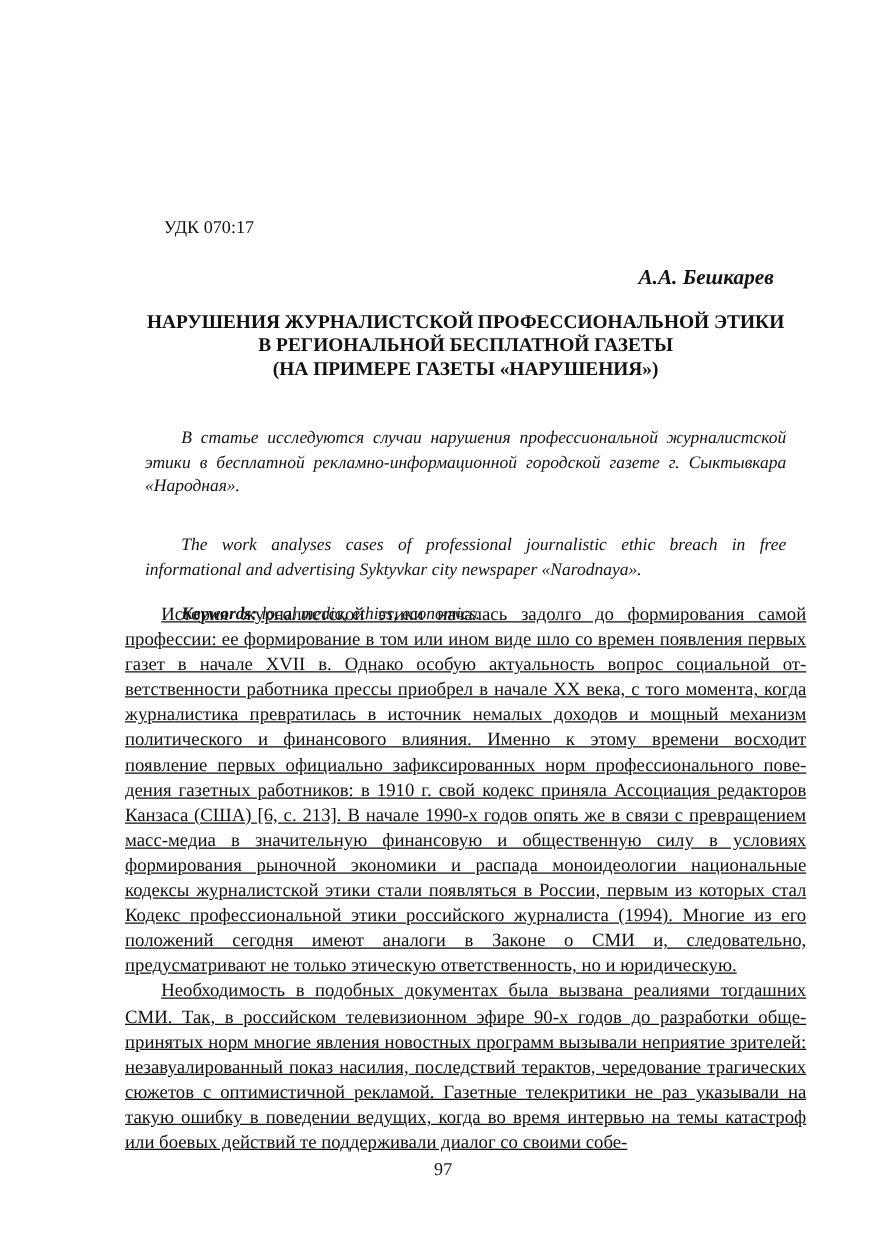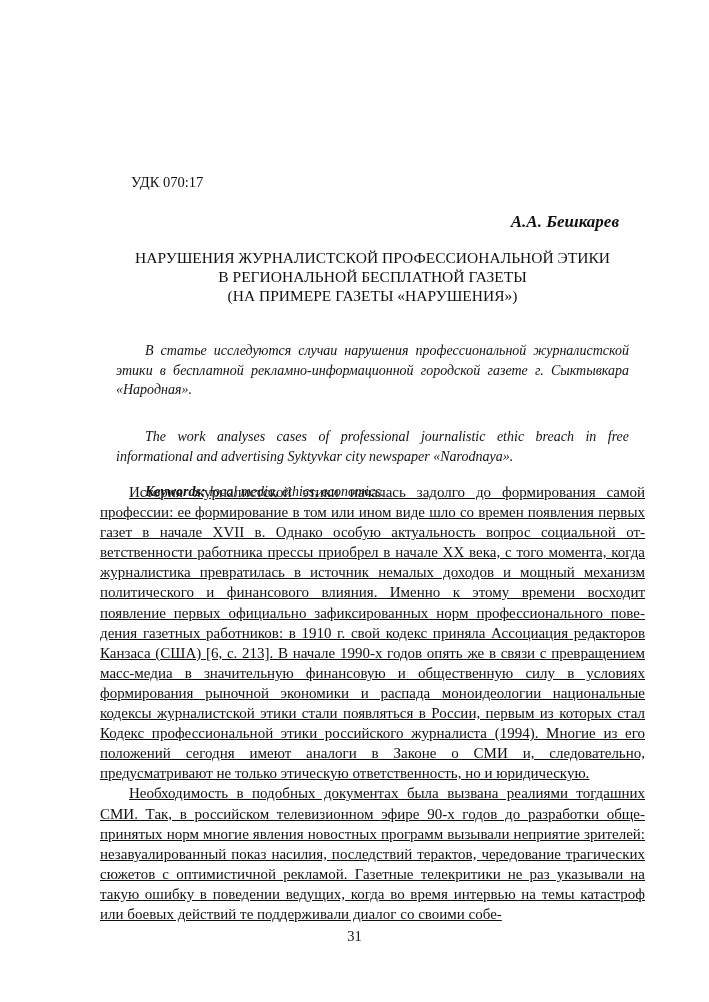--- a/index.html
+++ b/index.html
@@ -1,21 +1,21 @@
 <!DOCTYPE html>
 <html><head>
 <meta charset="utf-8">
 <style>
   html, body { margin: 0; padding: 0; background: #ffffff; }
   body { width: 709px; height: 1002px; position: relative; overflow: hidden;
          font-family: "Liberation Serif", "DejaVu Serif", serif; color: #111; }
   .udk { position: absolute; left: 131px; top: 174px; font-size: 14.5px; }
   .author { position: absolute; right: 90px; top: 212px; font-size: 17px; font-weight: bold; font-style: italic; }
   .title { position: absolute; left: 100px; width: 545px; top: 248px; text-align: center;
-           font-weight: normal; font-size: 15.5px; line-height: 19px; }
+           font-weight: bold; font-size: 15.5px; line-height: 19px; }
   .abstract { position: absolute; left: 100px; width: 545px; font-style: italic;
               font-size: 14px; line-height: 19.5px; text-align: justify; }
   .abstract p { margin: 16px; text-indent: 29px; }
   .abstract .kw { font-weight: bold; }
   .ru-abs { top: 325px; }
   .en-abs { top: 411px; }
   .body { position: absolute; left: 100px; width: 545px; top: 482px;
           font-size: 15px; line-height: 20.1px; text-align: justify; hyphens: manual; }
   .body p { margin: 0; text-indent: 29px; text-decoration: underline; }
   .pagenum { position: absolute; left: 0; width: 709px; top: 928px; text-align: center; font-size: 14.5px; }
@@ -39,13 +39,13 @@
 <div class="abstract en-abs">
   <p>The work analyses cases of professional journalistic ethic breach in free informational and advertising Syktyvkar city newspaper «Narodnaya».</p>
   <p><span class="kw">Keywords:</span><span> local media, ethics, economics.</span></p>
 </div>
 
 <div class="body">
   <p>История журналистской этики началась задолго до формирования самой профессии: ее формирование в том или ином виде шло со времен появления пер­вых газет в начале XVII в. Однако особую актуальность вопрос социальной от­ветственности работника прессы приобрел в начале XX века, с того момента, ко­гда журналистика превратилась в источник немалых доходов и мощный меха­низм политического и финансового влияния. Именно к этому времени восходит появление первых официально зафиксированных норм профессионального пове­дения газетных работников: в 1910 г. свой кодекс приняла Ассоциация редакто­ров Канзаса (США) [6, с. 213]. В начале 1990-х годов опять же в связи с превра­щением масс-медиа в значительную финансовую и общественную силу в усло­виях формирования рыночной экономики и распада моноидеологии националь­ные кодексы журналистской этики стали появляться в России, первым из кото­рых стал Кодекс профессиональной этики российского журналиста (1994). Мно­гие из его положений сегодня имеют аналоги в Законе о СМИ и, следовательно, предусматривают не только этическую ответственность, но и юридическую.</p>
   <p>Необходимость в подобных документах была вызвана реалиями тогдашних СМИ. Так, в российском телевизионном эфире 90-х годов до разработки обще­принятых норм многие явления новостных программ вызывали неприятие зри­телей: незавуалированный показ насилия, последствий терактов, чередование трагических сюжетов с оптимистичной рекламой. Газетные телекритики не раз указывали на такую ошибку в поведении ведущих, когда во время интервью на темы катастроф или боевых действий те поддерживали диалог со своими собе-</p>
 </div>
 
-<div class="pagenum">31</div>
+<div class="pagenum">97</div>
 
 </body></html>

